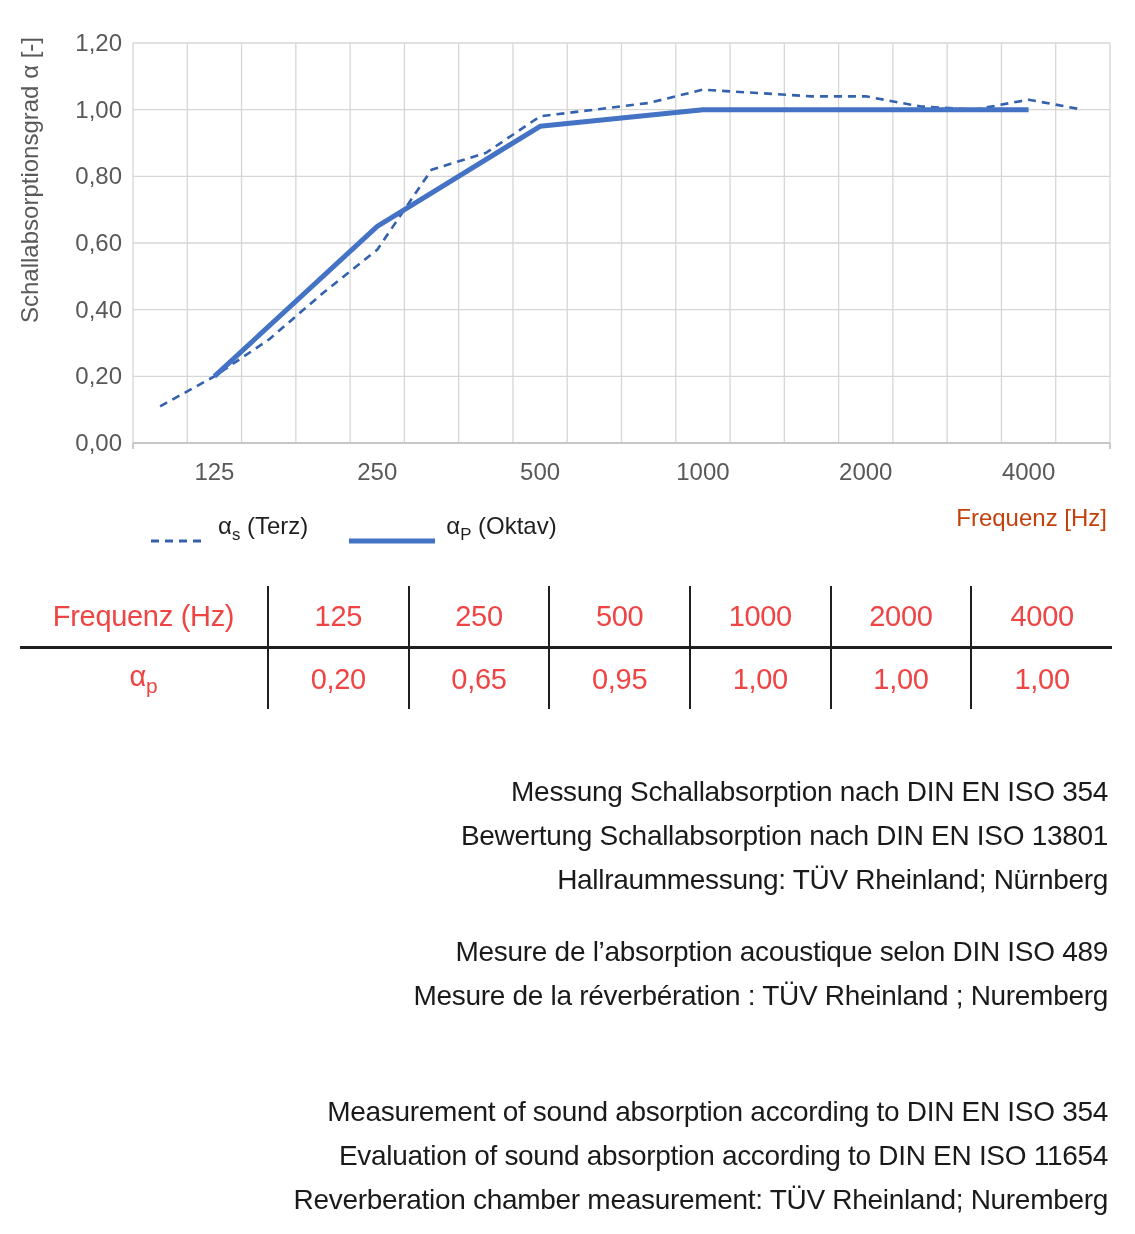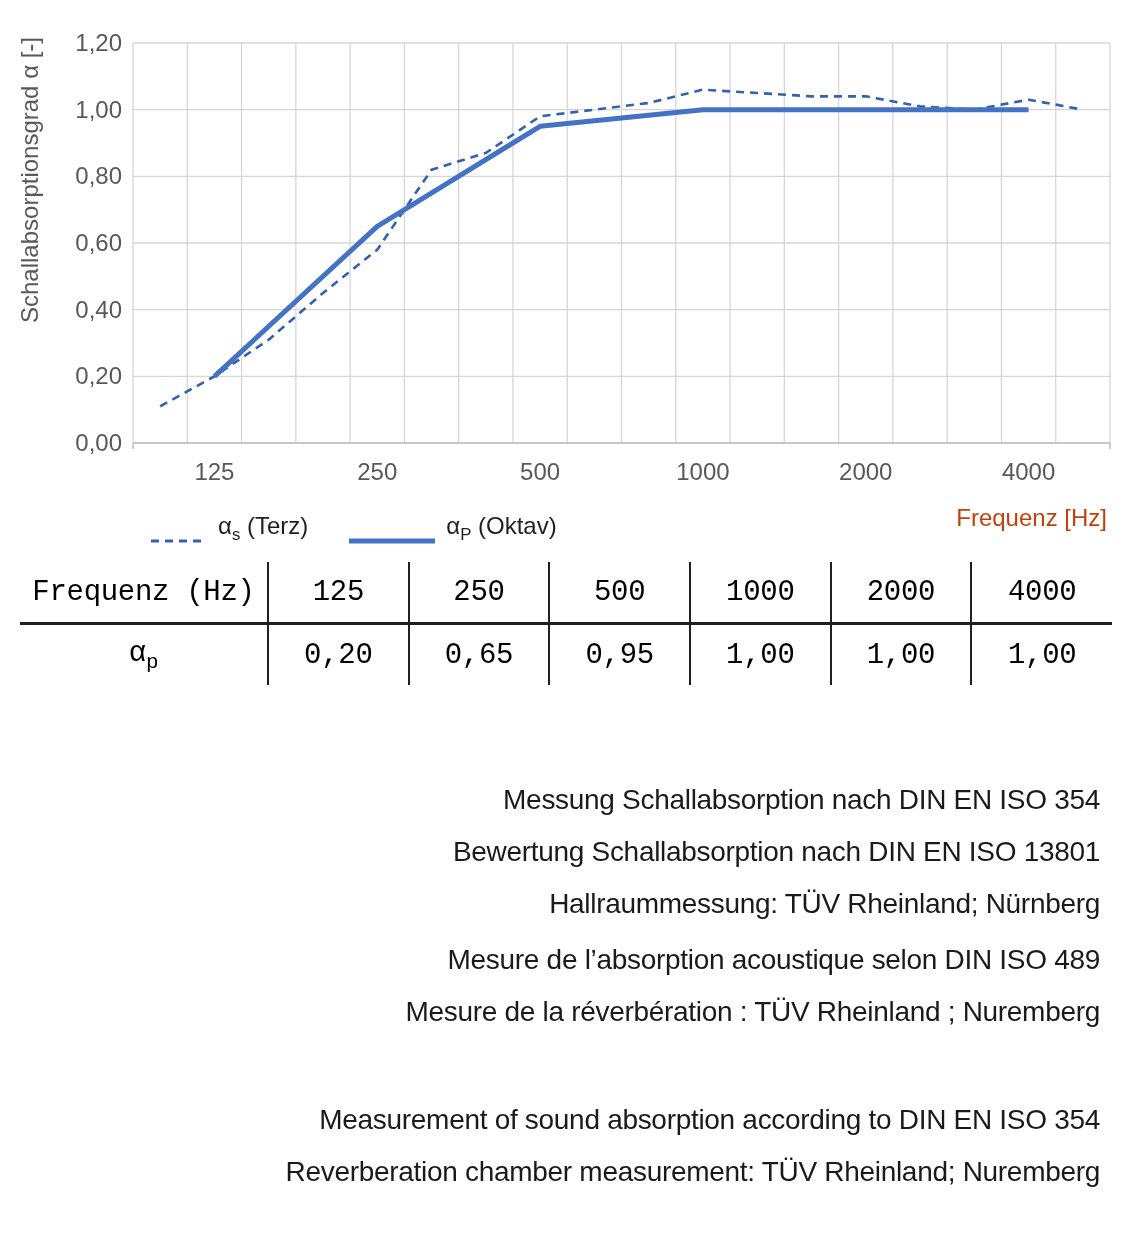--- a/index.html
+++ b/index.html
@@ -14,37 +14,37 @@
     position:absolute;left:150px;top:512px;display:flex;align-items:center;gap:40px;
     color:#1f1f1f;font-size:24px;
   }
   .legend-item{display:flex;align-items:flex-end;gap:10px;}
   .legend-label sub{font-size:0.70em;}
   .x-axis-title{
     position:absolute;right:28px;top:504px;color:#c2410c;font-size:24px;text-align:right;
   }
   
   .abs-table{
-    position:absolute;left:20px;top:562px;width:1092px;border-collapse:collapse;table-layout:fixed;
-    color:#000000;font-size:29px;font-weight:400;letter-spacing:-0.3px;font-family:Liberation Mono, monospace;
+    position:absolute;left:20px;top:586px;width:1092px;border-collapse:collapse;table-layout:fixed;
+    color:#ef4444;font-size:29px;font-weight:400;letter-spacing:-0.3px;
   }
   .abs-table th,.abs-table td{
     font-weight:400;text-align:center;vertical-align:middle;height:60px;padding:0;
     border-left:2px solid #1f1f1f;
   }
   .abs-table th:first-child,.abs-table td:first-child{border-left:none;}
   .abs-table thead th{border-bottom:3px solid #1f1f1f;}
   .abs-table sub{font-size:0.72em;}
   .col-freq{width:248px;}
   
   .notes-block{
     position:absolute;right:23px;text-align:right;color:#1a1a1a;
     font-size:28px;line-height:40px;letter-spacing:-0.3px;
   }
-  .notes-block p{margin:12px;}
+  .notes-block p{margin:4px;}
   .notes-de{top:768px;}
   .notes-fr{top:928px;}
   .notes-en{top:1088px;}
 </style>
 </head>
 <body>
 
 <div class="page">
 
   <div class="chart-section">
@@ -152,16 +152,17 @@
     <p>Messung Schallabsorption nach DIN EN ISO 354</p>
     <p>Bewertung Schallabsorption nach DIN EN ISO 13801</p>
     <p>Hallraummessung: TÜV Rheinland; Nürnberg</p>
   </div>
   <div class="notes-block notes-fr">
     <p>Mesure de l’absorption acoustique selon DIN ISO 489</p>
     <p>Mesure de la réverbération : TÜV Rheinland ; Nuremberg</p>
   </div>
   <div class="notes-block notes-en">
     <p>Measurement of sound absorption according to DIN EN ISO 354</p>
+    <p>Evaluation of sound absorption according to DIN EN ISO 11654</p>
     <p>Reverberation chamber measurement: TÜV Rheinland; Nuremberg</p>
   </div>
 
 </div>
 
 </body></html>

